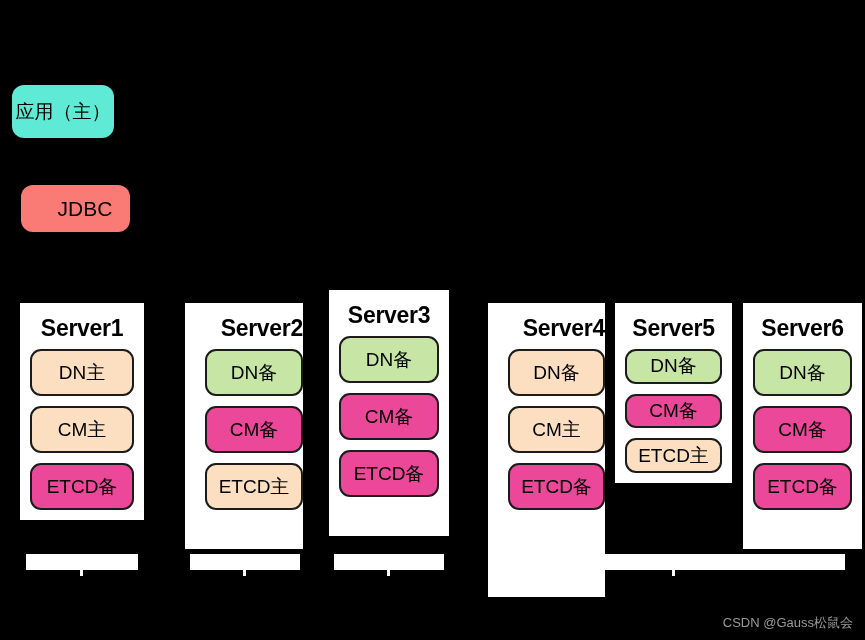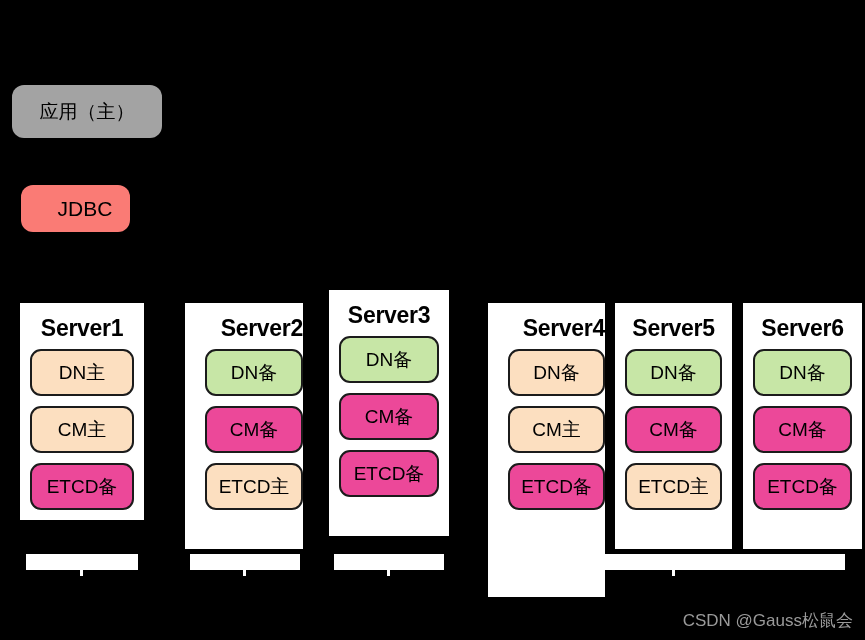--- a/index.html
+++ b/index.html
@@ -27,22 +27,22 @@
     position: absolute;
     border-radius: 12px;
     display: flex;
     align-items: center;
     justify-content: center;
     color: #000000;
     box-sizing: border-box;
   }
   #app-box {
     left: 12px; top: 85px;
-    width: 150px; height: 53px;
-    background: #a3a3a3;
+    width: 102px; height: 53px;
+    background: #5eead4;
     font-size: 19px;
   }
   #jdbc-box {
     left: 21px; top: 185px;
     width: 109px; height: 47px;
     background: #FA7B75;
     font-size: 21px;
     padding-left: 19px;
   }
 
@@ -98,21 +98,21 @@
     background: #FFFFFF;
     width: 3px;
   }
 
   
   #watermark {
     position: absolute;
     right: 12px;
     bottom: 8px;
     color: #9a9a9a;
-    font-size: 17px;
+    font-size: 13px;
     white-space: nowrap;
   }
 </style>
 </head>
 <body>
 
 <div id="stage">
 
   <div id="app-box" class="topbox">
     <span>应用（主）</span>
@@ -169,21 +169,21 @@
         <div class="slot c-peach">
           <span>DN备</span>
         </div>
         <div class="slot c-peach">
           <span>CM主</span>
         </div>
         <div class="slot c-purple">
           <span>ETCD备</span>
         </div>
       </div>
-      <div class="server" style="left: 615px; top: 303px; width: 117px; height: 246px;">
+      <div class="server" style="left: 615px; top: 303px; width: 117px; height: 180px;">
         <div class="server-title">Server5</div>
         <div class="slot c-green">
           <span>DN备</span>
         </div>
         <div class="slot c-purple">
           <span>CM备</span>
         </div>
         <div class="slot c-peach">
           <span>ETCD主</span>
         </div>

